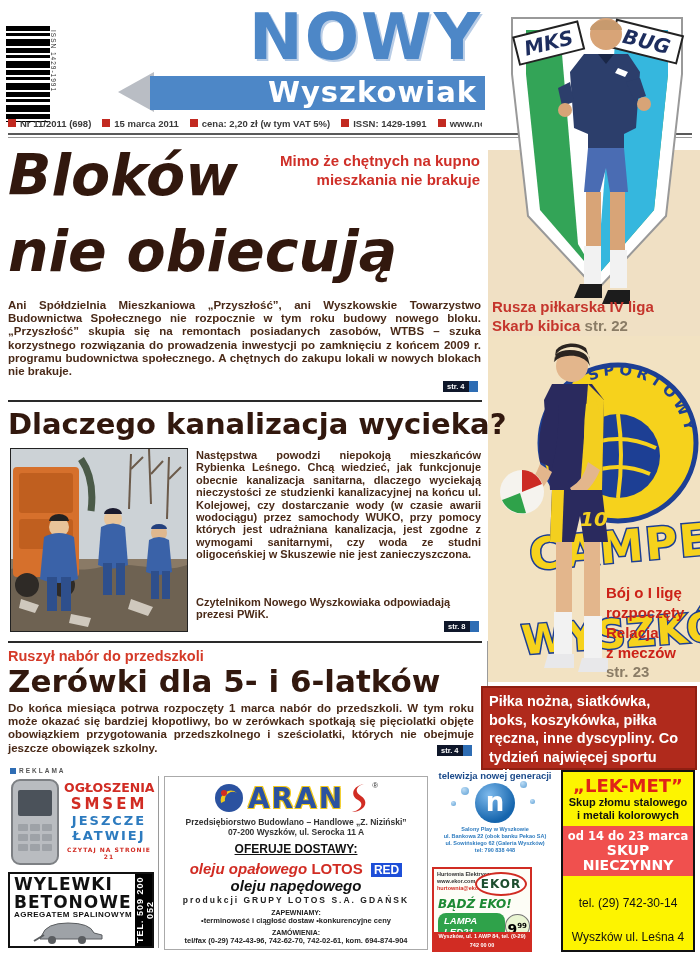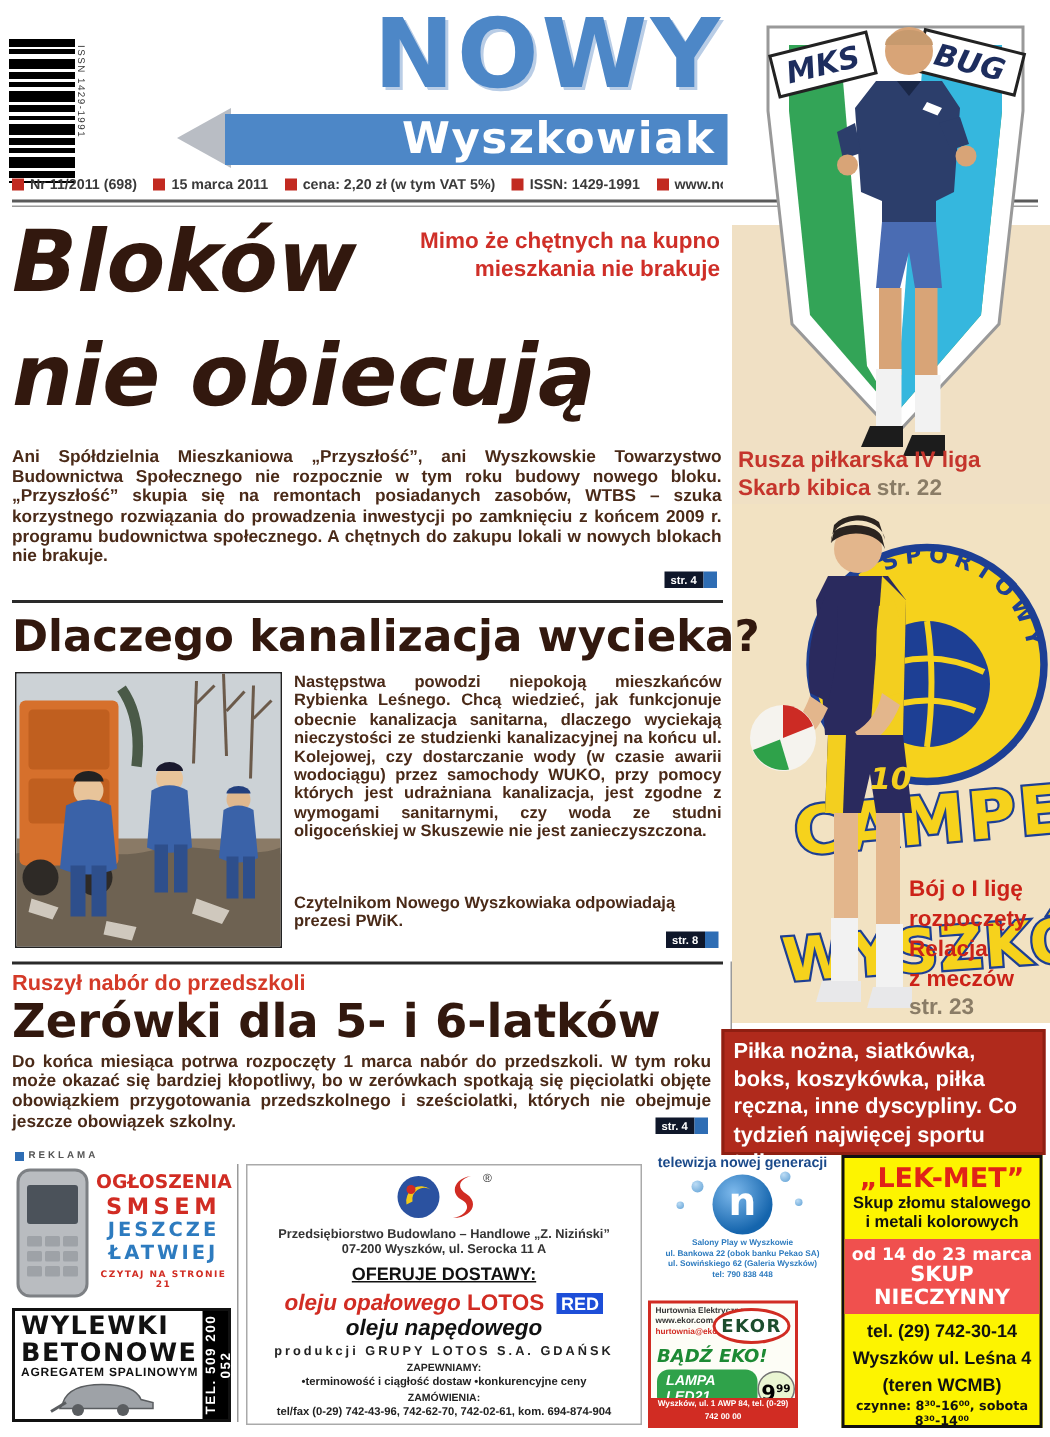--- a/index.html
+++ b/index.html
@@ -128,21 +128,21 @@
   .ekor-price sup { font-size:7px; }
   .ekor-footer { position:absolute; bottom:0; left:0; width:100%; background:#d12c23; color:#fff;
     font-size:5.5px; font-weight:bold; text-align:center; line-height:9px; }
 
   .ad-lekmet { left:561px; top:770px; width:134px; height:182px; background:#fdf400; border:2px solid #111; text-align:center; }
   .lek-brand { color:#e02318; font-family:"DejaVu Sans", sans-serif; font-weight:800; font-size:18px; margin-top:3px; }
   .lek-desc { font-size:11px; font-weight:bold; color:#111; line-height:13px; }
   .lek-band { background:#f0504e; color:#fff; font-weight:800; margin-top:4px; padding:3px 0; font-family:"DejaVu Sans", sans-serif; }
   .lek-band .n1 { font-size:11.5px; }
   .lek-band .n2 { font-size:14px; line-height:15px; }
-  .lek-contact { font-size:12px; font-weight:bold; color:#111; line-height:14px; margin-top:4px; }
+  .lek-contact { font-size:12px; font-weight:normal; color:#111; line-height:14px; margin-top:20px; }
   .lek-hours { font-size:8.5px; font-weight:bold; color:#111; margin-top:3px; font-family:"DejaVu Sans", sans-serif; }
 
   svg text { font-family:"DejaVu Sans", sans-serif; }
 </style>
 </head>
 <body>
 
 <div class="page">
 
   <div class="abs barcode"></div>
@@ -389,20 +389,21 @@
 
   <div class="abs vline vline2"></div>
 
   <div class="abs ad-aran">
     <div class="aran-logo-row">
       <svg width="30" height="30" viewBox="0 0 30 30">
         <circle cx="15" cy="15" r="14" fill="#2b52a0"></circle>
         <path d="M7 20 a10 10 0 0 1 16 -10 a8 8 0 0 0 -12 8 Z" fill="#f2c918"></path>
         <circle cx="10" cy="10" r="3" fill="#d12c23"></circle>
       </svg>
+      <span class="aran-name">ARAN</span>
       <svg width="20" height="32" viewBox="0 0 20 32">
         <path d="M16 2 C4 4 2 14 10 18 C16 21 14 28 4 30 C16 30 22 20 13 14 C6 10 8 4 16 2 Z" fill="#d12c23"></path>
       </svg>
       <span class="aran-r">®</span>
     </div>
     <div class="aran-company">Przedsiębiorstwo Budowlano – Handlowe „Z. Niziński”</div>
     <div class="aran-address">07-200 Wyszków, ul. Serocka 11 A</div>
     <div class="aran-offer">OFERUJE DOSTAWY:</div>
     <div class="aran-p1">
       <span>oleju opałowego</span>

